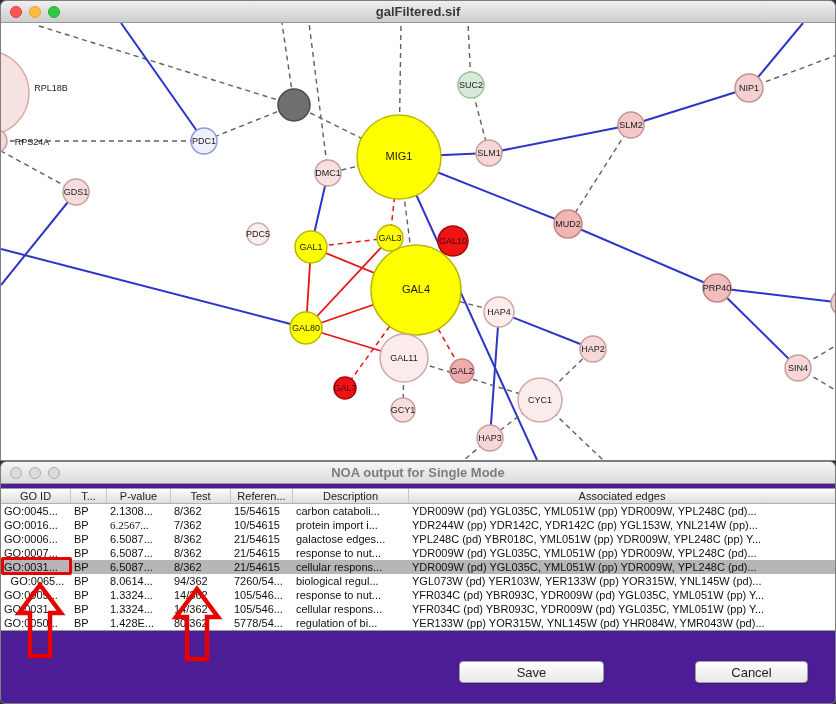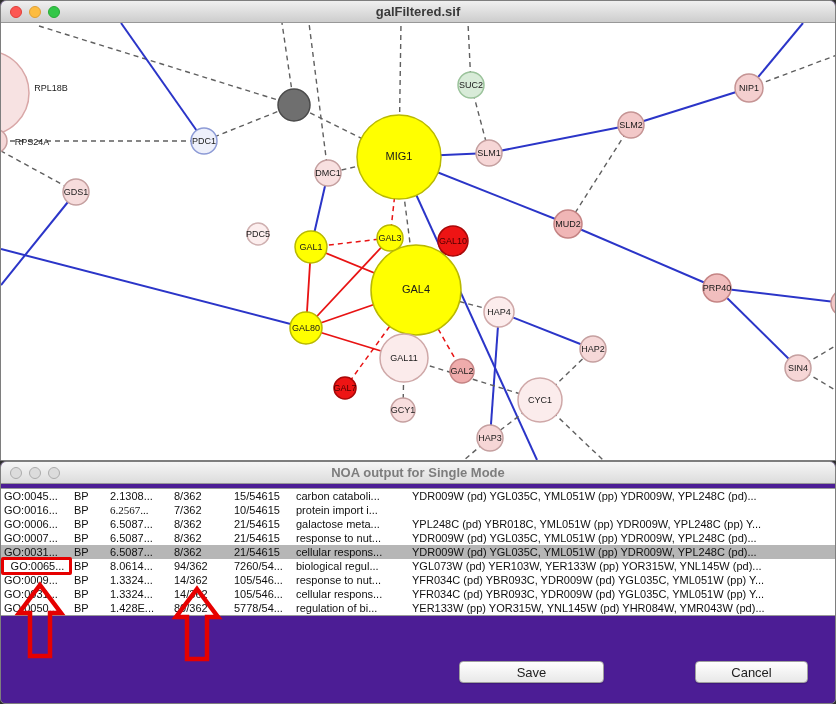--- a/index.html
+++ b/index.html
@@ -178,45 +178,55 @@
   <section class="window noa-window">
     <div class="titlebar inactive">
       <div class="traffic">
         <span class="tl gray"></span>
         <span class="tl gray"></span>
         <span class="tl gray"></span>
       </div>
       <div class="title">NOA output for Single Mode</div>
     </div>
     <div class="noa-table">
+      <div class="thead" id="noa-thead">
+          <div class="hcell" style="width: 70px;">GO ID</div>
+          <div class="hcell" style="width: 36px;">T...</div>
+          <div class="hcell" style="width: 64px;">P-value</div>
+          <div class="hcell" style="width: 60px;">Test</div>
+          <div class="hcell" style="width: 62px;">Referen...</div>
+          <div class="hcell" style="width: 116px;">Description</div>
+          <div class="hcell" style="width: 426px;">Associated edges</div>
+        </div>
       <div id="noa-tbody">
           <div class="trow">
             <div class="tcell" style="width: 70px;">GO:0045...</div>
             <div class="tcell" style="width: 36px;">BP</div>
             <div class="tcell" style="width: 64px;">2.1308...</div>
             <div class="tcell" style="width: 60px;">8/362</div>
             <div class="tcell" style="width: 62px;">15/54615</div>
             <div class="tcell" style="width: 116px;">carbon cataboli...</div>
             <div class="tcell" style="width: 426px;">YDR009W (pd) YGL035C, YML051W (pp) YDR009W, YPL248C (pd)...</div>
           </div>
           <div class="trow">
             <div class="tcell" style="width: 70px;">GO:0016...</div>
             <div class="tcell" style="width: 36px;">BP</div>
             <div class="tcell" style="width: 64px; font-family: Liberation Serif, serif;">6.2567...</div>
             <div class="tcell" style="width: 60px;">7/362</div>
             <div class="tcell" style="width: 62px;">10/54615</div>
             <div class="tcell" style="width: 116px;">protein import i...</div>
+            <div class="tcell" style="width: 426px;">YDR244W (pp) YDR142C, YDR142C (pp) YGL153W, YNL214W (pp)...</div>
           </div>
           <div class="trow">
             <div class="tcell" style="width: 70px;">GO:0006...</div>
             <div class="tcell" style="width: 36px;">BP</div>
             <div class="tcell" style="width: 64px;">6.5087...</div>
             <div class="tcell" style="width: 60px;">8/362</div>
             <div class="tcell" style="width: 62px;">21/54615</div>
-            <div class="tcell" style="width: 116px;">galactose meta...</div>
+            <div class="tcell" style="width: 116px;">galactose edges...</div>
             <div class="tcell" style="width: 426px;">YPL248C (pd) YBR018C, YML051W (pp) YDR009W, YPL248C (pp) Y...</div>
           </div>
           <div class="trow">
             <div class="tcell" style="width: 70px;">GO:0007...</div>
             <div class="tcell" style="width: 36px;">BP</div>
             <div class="tcell" style="width: 64px;">6.5087...</div>
             <div class="tcell" style="width: 60px;">8/362</div>
             <div class="tcell" style="width: 62px;">21/54615</div>
             <div class="tcell" style="width: 116px;">response to nut...</div>
             <div class="tcell" style="width: 426px;">YDR009W (pd) YGL035C, YML051W (pp) YDR009W, YPL248C (pd)...</div>

